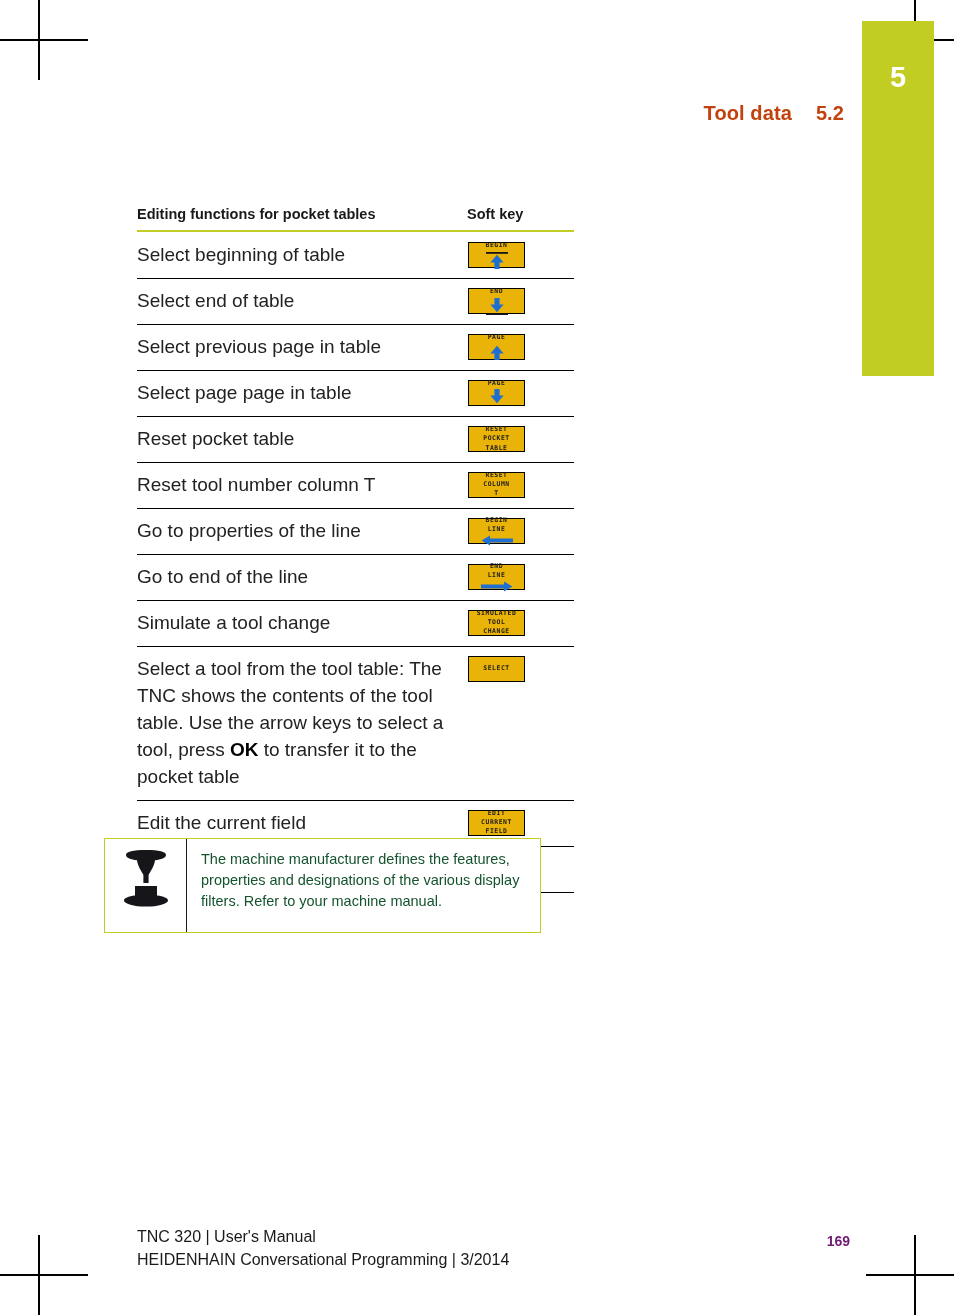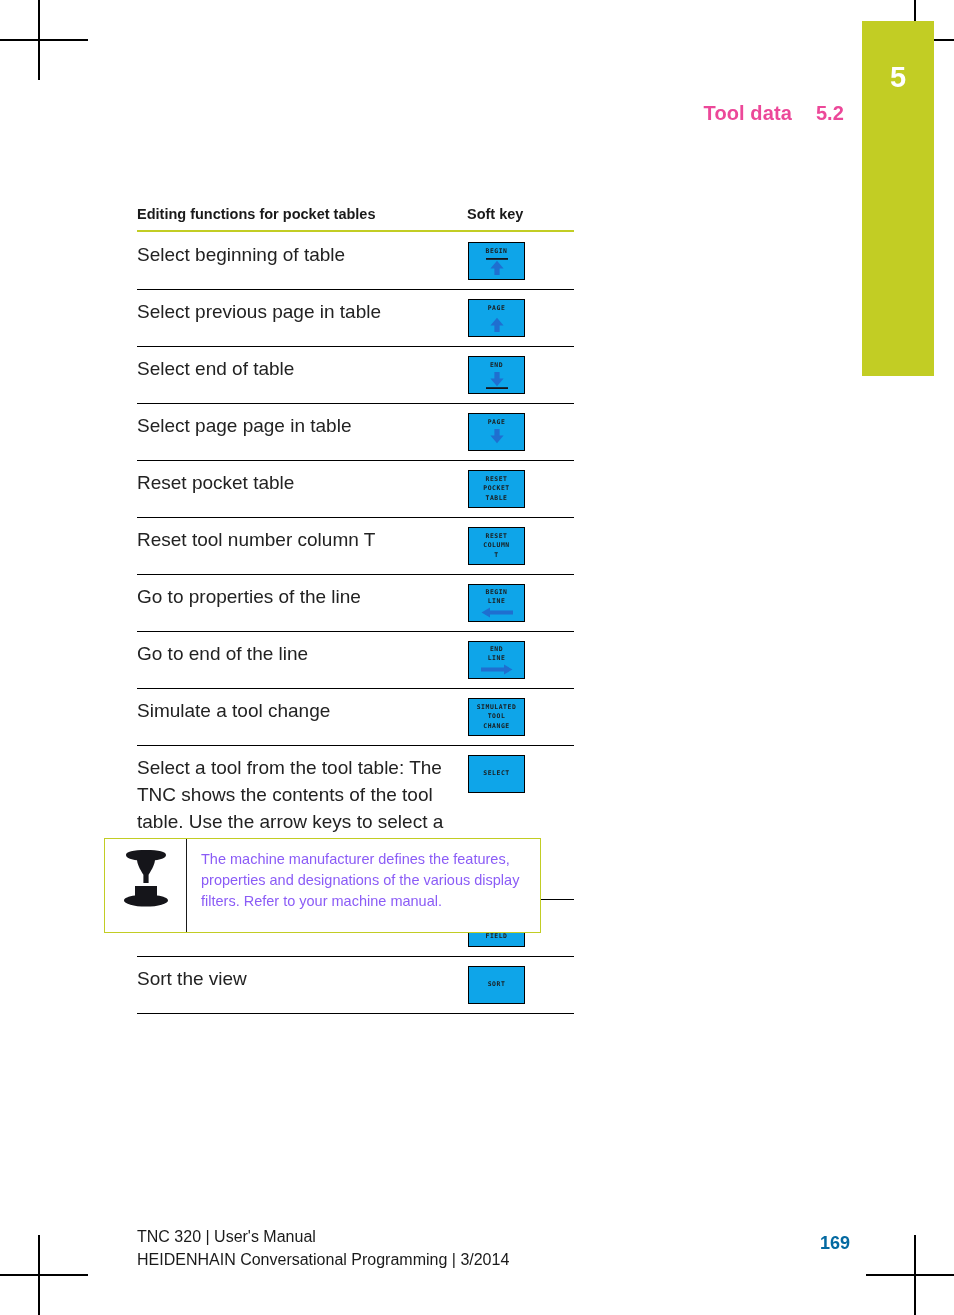--- a/index.html
+++ b/index.html
@@ -50,21 +50,21 @@
     line-height: 1;
     padding-top: 42px;
     font-family: "Liberation Sans", sans-serif;
   }
 
   
   .running-head {
     position: absolute;
     right: 110px;
     top: 102px;
-    color: #ec4899;
+    color: #c2410c;
     font-size: 20px;
     font-weight: bold;
     letter-spacing: 0.1px;
     white-space: nowrap;
   }
   .running-head .sect {
     display: inline-block;
     margin-left: 24px;
   }
 
@@ -113,22 +113,22 @@
   .desc b { font-weight: bold; color: #000; }
 
   .keycell {
     text-align: left;
     padding-left: 1px !important;
   }
 
   
   .softkey {
     width: 57px;
-    height: 38px;
-    background: #0ea5e9;
+    height: 26px;
+    background: #eab308;
     border: 1.6px solid #000000;
     box-sizing: border-box;
     display: flex;
     flex-direction: column;
     align-items: center;
     justify-content: center;
     padding: 2px 1px;
     margin-left: 1px;
   }
   .softkey .lbl {
@@ -169,43 +169,43 @@
     display: flex;
     align-items: flex-start;
     justify-content: center;
     padding-top: 11px;
     box-sizing: border-box;
   }
   .note .note-text {
     padding: 10px 14px 0 14px;
     font-size: 14.5px;
     line-height: 1.45;
-    color: #8b5cf6;
+    color: #14532d;
   }
 
   
   .footer {
     position: absolute;
     left: 104px;
     bottom: 44px;
     width: 746px;
     display: flex;
     align-items: flex-start;
     justify-content: space-between;
   }
   .footer .imprint {
     font-size: 16px;
     line-height: 1.45;
     color: #1a1a1a;
     margin-left: 33px;
   }
   .footer .pageno {
-    font-size: 18px;
+    font-size: 14px;
     font-weight: bold;
-    color: #0369a1;
+    color: #701a75;
     padding-top: 8px;
   }
 </style>
 </head>
 <body>
 
 <div class="crop h crop-tl-h"></div>
 <div class="crop v crop-tl-v"></div>
 <div class="crop h crop-tr-h"></div>
 <div class="crop v crop-tr-v"></div>
@@ -243,42 +243,42 @@
                 <div class="lbl">BEGIN</div>
               </div>
               <span class="glyph"><svg width="32" height="17" viewBox="0 0 32 17">
                   <rect x="5" y="0" width="22" height="1.8" fill="#15151a"></rect>
                   <path d="M16 2.8 L22.6 10.4 L18.6 10.4 L18.6 17 L13.4 17 L13.4 10.4 L9.4 10.4 Z" fill="#1f6fd0"></path>
                 </svg></span>
             </div>
           </td>
         </tr>
         <tr>
-          <td class="desc">Select previous page in table</td>
-          <td class="keycell">
-            <div class="softkey">
-              <div>
-                <div class="lbl">PAGE</div>
-              </div>
-              <span class="glyph"><svg width="32" height="17" viewBox="0 0 32 17">
-                  <path d="M16 2.8 L22.6 10.4 L18.6 10.4 L18.6 17 L13.4 17 L13.4 10.4 L9.4 10.4 Z" fill="#1f6fd0"></path>
-                </svg></span>
-            </div>
-          </td>
-        </tr>
-        <tr>
           <td class="desc">Select end of table</td>
           <td class="keycell">
             <div class="softkey">
               <div>
                 <div class="lbl">END</div>
               </div>
               <span class="glyph"><svg width="32" height="17" viewBox="0 0 32 17">
                   <rect x="5" y="15.2" width="22" height="1.8" fill="#15151a"></rect>
                   <path d="M16 14.2 L9.4 6.6 L13.4 6.6 L13.4 0 L18.6 0 L18.6 6.6 L22.6 6.6 Z" fill="#1f6fd0"></path>
+                </svg></span>
+            </div>
+          </td>
+        </tr>
+        <tr>
+          <td class="desc">Select previous page in table</td>
+          <td class="keycell">
+            <div class="softkey">
+              <div>
+                <div class="lbl">PAGE</div>
+              </div>
+              <span class="glyph"><svg width="32" height="17" viewBox="0 0 32 17">
+                  <path d="M16 2.8 L22.6 10.4 L18.6 10.4 L18.6 17 L13.4 17 L13.4 10.4 L9.4 10.4 Z" fill="#1f6fd0"></path>
                 </svg></span>
             </div>
           </td>
         </tr>
         <tr>
           <td class="desc">Select page page in table</td>
           <td class="keycell">
             <div class="softkey">
               <div>
                 <div class="lbl">PAGE</div>

